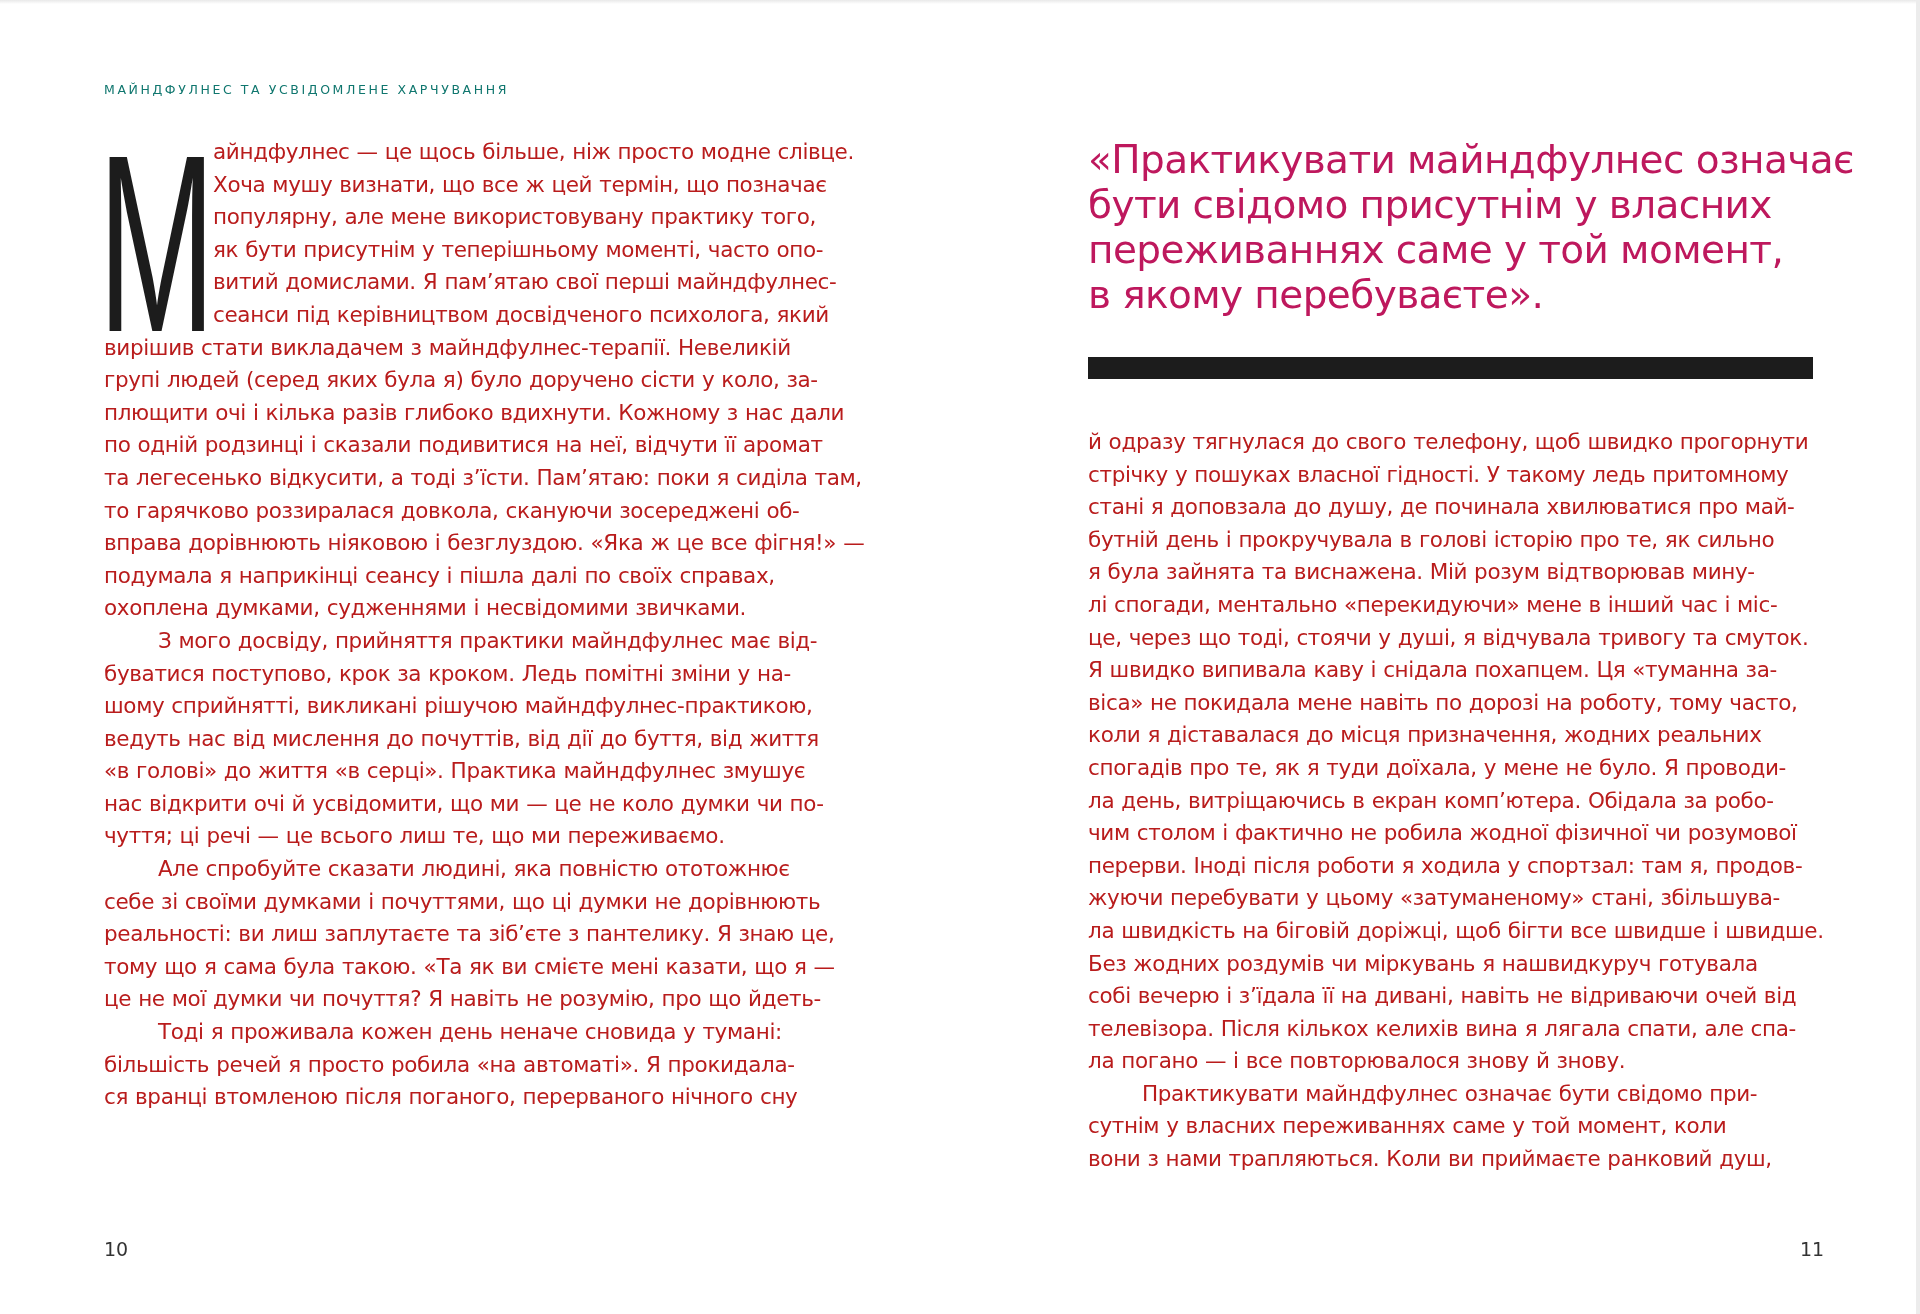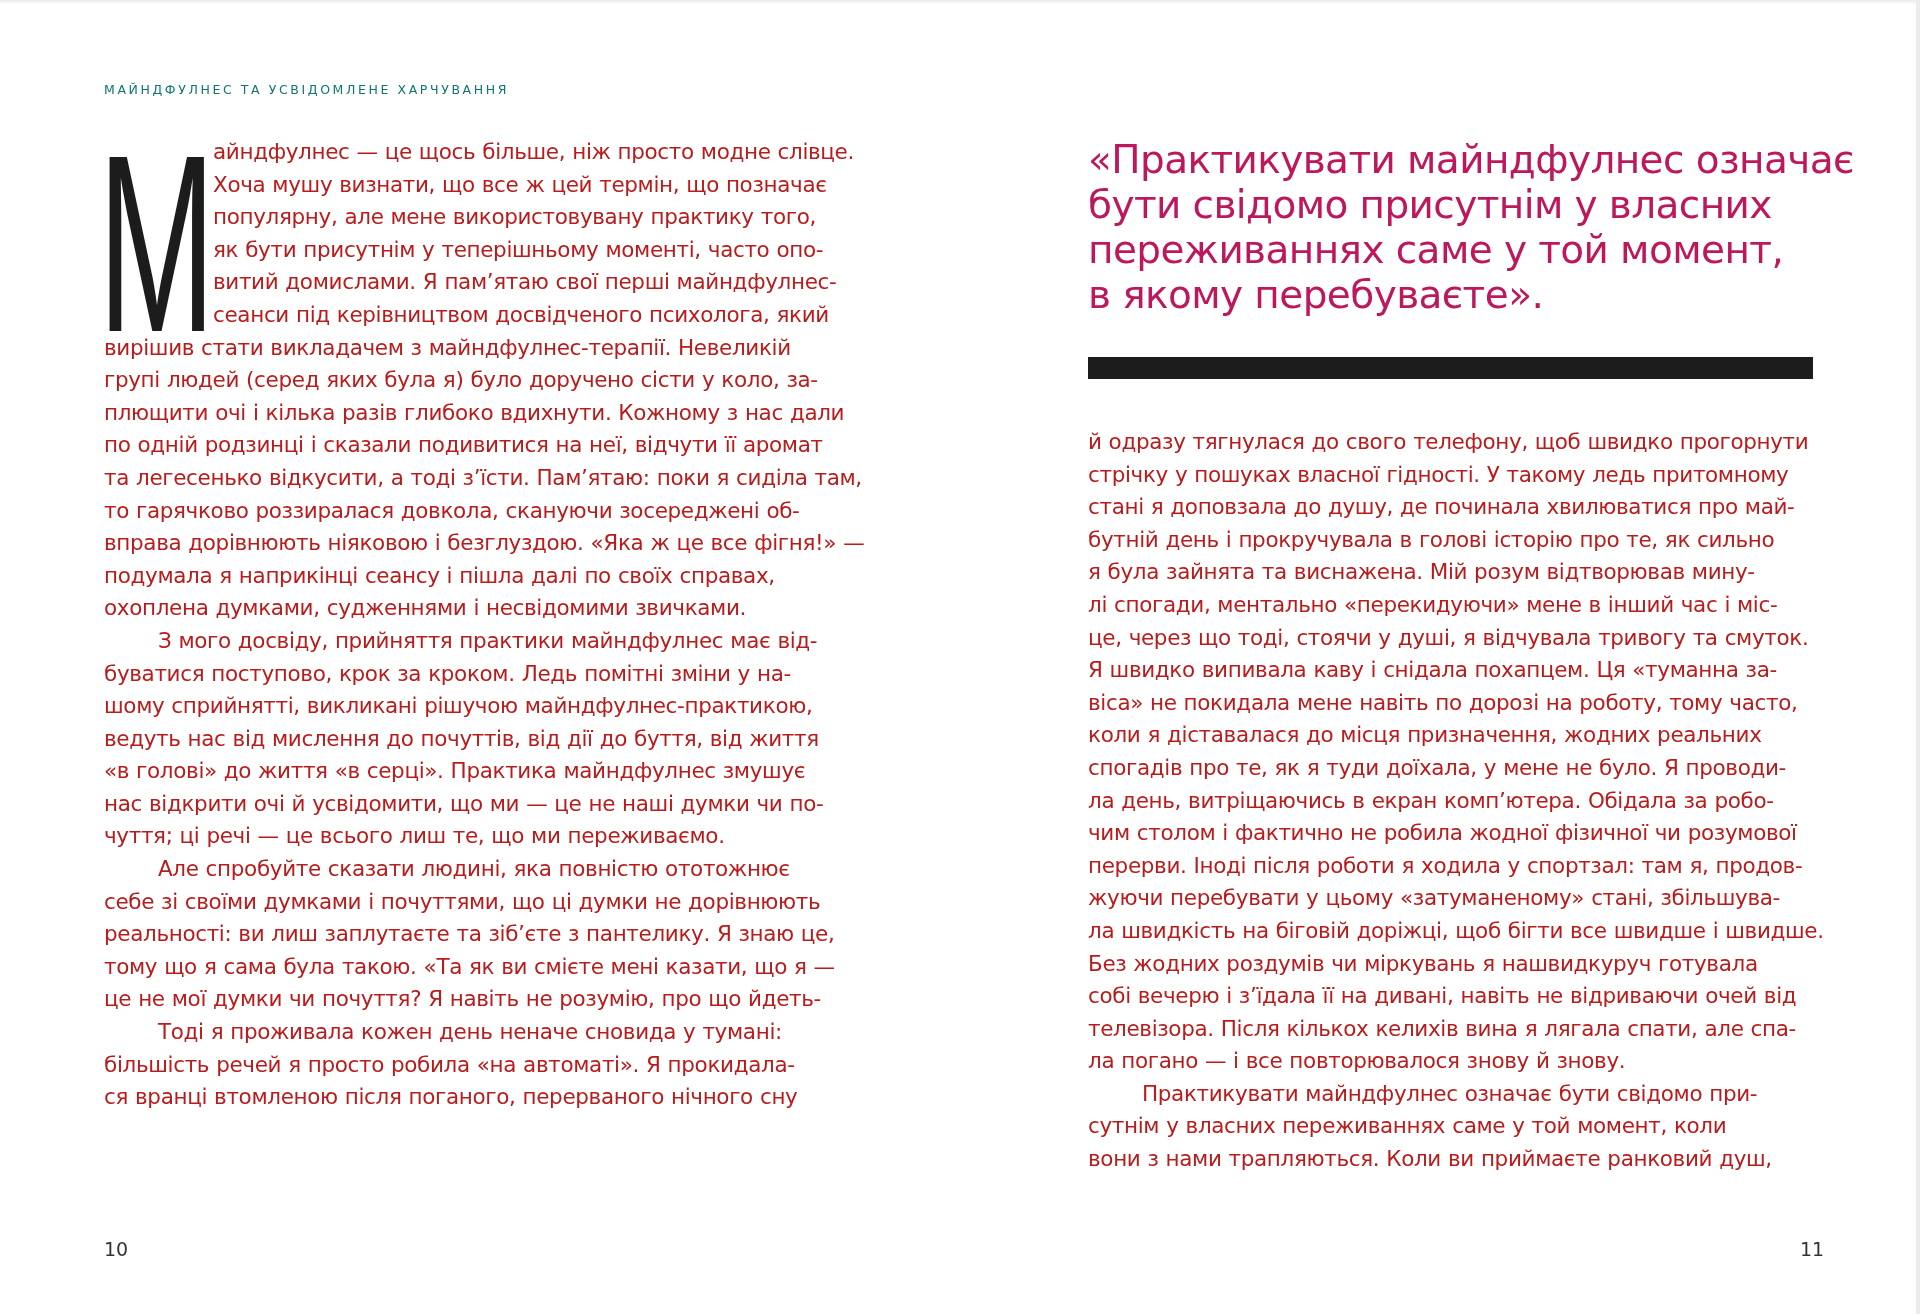--- a/index.html
+++ b/index.html
@@ -133,21 +133,21 @@
     <span class="line">та легесенько відкусити, а тоді з’їсти. Пам’ятаю: поки я сиділа там,</span>
     <span class="line">то гарячково роззиралася довкола, скануючи зосереджені об-</span>
     <span class="line">вправа дорівнюють ніяковою і безглуздою. «Яка ж це все фігня!» —</span>
     <span class="line">подумала я наприкінці сеансу і пішла далі по своїх справах,</span>
     <span class="line">охоплена думками, судженнями і несвідомими звичками.</span>
     <span class="line indent">З мого досвіду, прийняття практики майндфулнес має від-</span>
     <span class="line">буватися поступово, крок за кроком. Ледь помітні зміни у на-</span>
     <span class="line">шому сприйнятті, викликані рішучою майндфулнес-практикою,</span>
     <span class="line">ведуть нас від мислення до почуттів, від дії до буття, від життя</span>
     <span class="line">«в голові» до життя «в серці». Практика майндфулнес змушує</span>
-    <span class="line">нас відкрити очі й усвідомити, що ми — це не наші думки чи по-</span>
+    <span class="line">нас відкрити очі й усвідомити, що ми — це не коло думки чи по-</span>
     <span class="line">чуття; ці речі — це всього лиш те, що ми переживаємо.</span>
     <span class="line indent">Але спробуйте сказати людині, яка повністю ототожнює</span>
     <span class="line">себе зі своїми думками і почуттями, що ці думки не дорівнюють</span>
     <span class="line">реальності: ви лиш заплутаєте та зіб’єте з пантелику. Я знаю це,</span>
     <span class="line">тому що я сама була такою. «Та як ви смієте мені казати, що я —</span>
     <span class="line">це не мої думки чи почуття? Я навіть не розумію, про що йдеть-</span>
     <span class="line indent">Тоді я проживала кожен день неначе сновида у тумані:</span>
     <span class="line">більшість речей я просто робила «на автоматі». Я прокидала-</span>
     <span class="line">ся вранці втомленою після поганого, перерваного нічного сну</span>
   </div>

